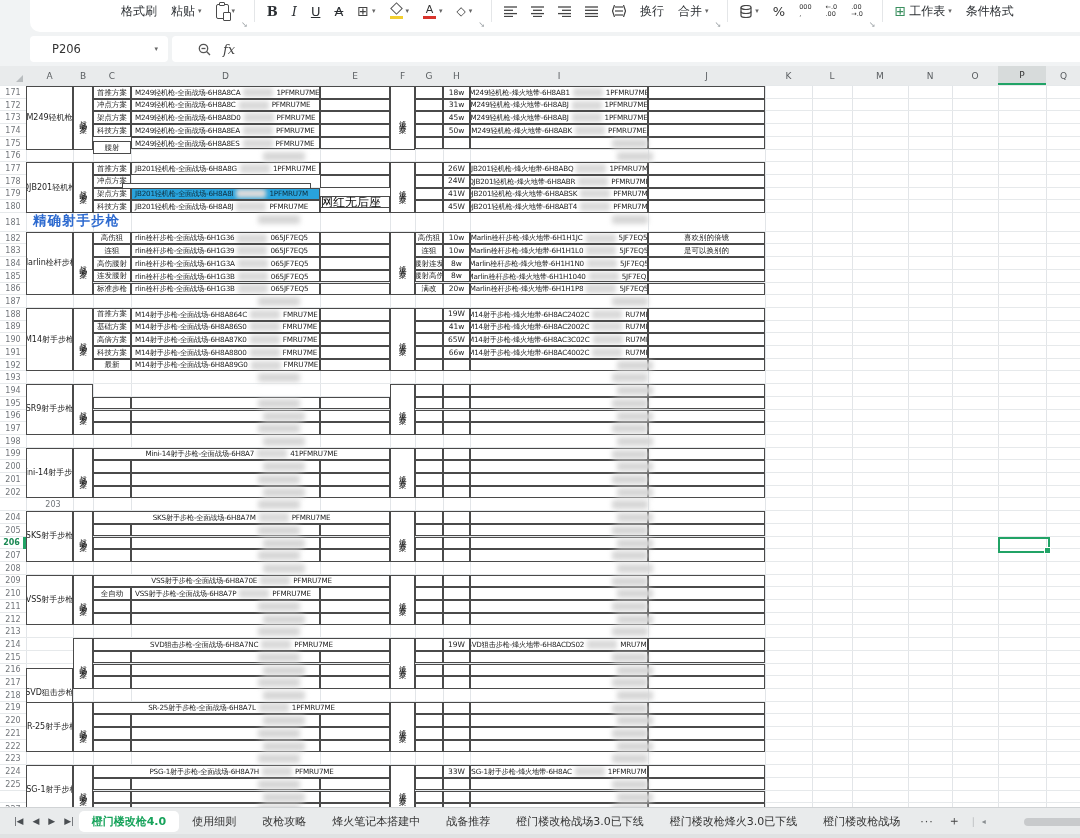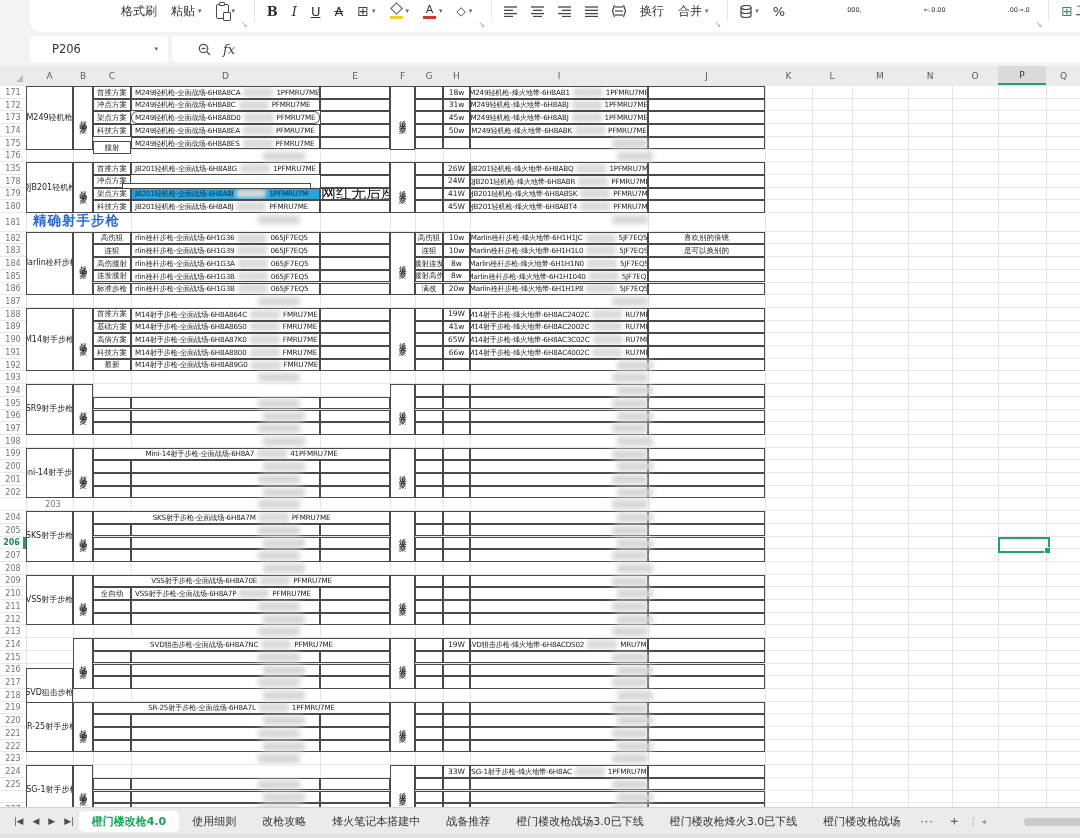--- a/index.html
+++ b/index.html
@@ -16,21 +16,21 @@
   .car{font-size:7px;color:#666;}
   .vsep{width:1px;height:22px;background:#e4e6e8;margin:0 5px;flex:none;}
   .corner{font-size:8px;color:#9aa0a4;align-self:flex-end;margin:0 1px 3px -1px;}
   .fc-wrap{display:inline-flex;flex-direction:column;align-items:center;line-height:1;font-size:11px;color:#333;}
   .bar{display:block;width:13px;height:3px;margin-top:1px;}
   .bucket{display:inline-flex;flex-direction:column;align-items:center;}
   .diamond{width:7px;height:7px;border:1.2px solid #555;transform:rotate(45deg);margin:1px 0 2px 0;}
   .clipboard-icon{width:11px;height:13px;border:1.2px solid #4a4a4a;border-radius:2px;position:relative;display:inline-block;background:#fff;}
   .clipboard-icon::before{content:'';position:absolute;top:-2.5px;left:2px;width:4px;height:2px;background:#fff;border:1.2px solid #4a4a4a;border-radius:1px;}
   .clipboard-icon::after{content:'';position:absolute;right:-3px;bottom:-3px;width:6px;height:7px;background:#fff;border:1.2px solid #4a4a4a;border-radius:1px;}
-  .stack{display:inline-flex;flex-direction:row;align-items:flex-end;font-size:6.5px;line-height:1.15;color:#333;letter-spacing:0;margin-left:48px;}
+  .stack{display:inline-flex;flex-direction:column;align-items:flex-start;font-size:6.5px;line-height:1.15;color:#333;letter-spacing:0;}
   .pct{font-size:13px;color:#333;}
   
   .formula-row{position:absolute;top:36px;left:0;right:0;height:28px;}
   .name-box{position:absolute;left:30px;top:0;width:138px;height:26px;background:#fff;border-radius:4px;display:flex;align-items:center;justify-content:space-between;padding:0 10px 0 22px;box-sizing:border-box;font-size:11.5px;color:#333;}
   .fx-card{position:absolute;left:172px;top:0;right:-6px;height:26px;background:#fff;border-radius:4px;display:flex;align-items:center;gap:12px;padding-left:26px;box-sizing:border-box;}
   .fx{font-style:italic;font-family:"DejaVu Serif","Liberation Serif",serif;font-size:13px;color:#444;}
   .formula-input{flex:1;height:100%;}
   
   #grid{position:absolute;top:66px;left:0;width:1080px;height:741px;background:#fff;overflow:hidden;}
   .hdrband{position:absolute;left:0;top:0;width:1080px;height:19px;background:#e9ebec;}
@@ -41,21 +41,21 @@
   .gutter-num.sel-row{border-right:3px solid #21a366;color:#1d8a55;font-weight:bold;}
   .gl-v{position:absolute;width:1px;background:#e2e5e8;top:19px;bottom:0;}
   .gl-h{position:absolute;height:1px;background:#e6e9eb;left:0;width:1080px;}
   .gl-hdr{position:absolute;height:1px;background:#c6cacc;left:0;width:1080px;top:19px;}
   .cell{position:absolute;box-sizing:border-box;background:#fff;border:1px solid #4a4a4a;overflow:hidden;white-space:nowrap;display:flex;align-items:center;justify-content:center;font-size:7.5px;color:#1d1d1d;line-height:1;z-index:1;}
   .code{justify-content:flex-start;padding-left:3px;font-size:7.2px;letter-spacing:-0.2px;}
   .codeC{justify-content:center;font-size:7.2px;letter-spacing:-0.2px;}
   .gunname{font-size:8px;}
   .vtext{writing-mode:vertical-rl;text-orientation:upright;letter-spacing:2px;font-size:7.5px;}
   .hl{background:#29a3dc;color:#0e2d3c;}
-  .onote{font-size:15px;color:#0a0a0a;justify-content:flex-start;padding-left:0;z-index:3;}
+  .onote{font-size:12px;color:#0a0a0a;justify-content:flex-start;padding-left:0;z-index:3;margin-top:8px;}
   .rblur{display:inline-block;width:30px;height:9px;background:#dadada;filter:blur(2px);border-radius:2px;margin:0 3px;flex:none;}
   .fblur{position:absolute;background:#d6d6d6;filter:blur(2.5px);border-radius:2px;z-index:2;}
   .section-title{position:absolute;font-size:13.5px;font-weight:bold;color:#2e6bd0;display:flex;align-items:center;white-space:nowrap;z-index:2;letter-spacing:1px;}
   .sel-cell{position:absolute;border:2px solid #21a366;z-index:4;}
   .sel-cell::after{content:'';position:absolute;right:-3px;bottom:-3px;width:5px;height:5px;background:#21a366;border:1px solid #fff;}
   
   .tabbar{position:absolute;top:807px;left:0;right:0;height:27px;background:#e9ebec;border-top:1px solid #d0d3d5;display:flex;align-items:center;padding-left:8px;box-sizing:border-box;font-size:11px;overflow:hidden;}
   .nav{color:#4a4e52;font-size:9px;padding:0 5px;letter-spacing:-1px;white-space:nowrap;}
   .tab{padding:0 13px;height:21px;display:flex;align-items:center;color:#333;white-space:nowrap;flex:none;}
   .tab.active{background:#fff;border-radius:5px;color:#17a35b;font-weight:bold;}
@@ -331,21 +331,21 @@
     <div class="gl-h" style="top: 698.1px;"></div>
     <div class="gl-h" style="top: 710.8px;"></div>
     <div class="gl-h" style="top: 723.5px;"></div>
     <div class="gl-h" style="top: 736.2px;"></div>
     <div class="gutter-num" style="left: 0px; top: 20px; width: 26px; height: 12.7px; position: absolute;">171</div>
     <div class="gutter-num" style="left: 0px; top: 32.7px; width: 26px; height: 12.7px; position: absolute;">172</div>
     <div class="gutter-num" style="left: 0px; top: 45.4px; width: 26px; height: 12.7px; position: absolute;">173</div>
     <div class="gutter-num" style="left: 0px; top: 58.1px; width: 26px; height: 12.7px; position: absolute;">174</div>
     <div class="gutter-num" style="left: 0px; top: 70.8px; width: 26px; height: 12.7px; position: absolute;">175</div>
     <div class="gutter-num" style="left: 0px; top: 83.5px; width: 26px; height: 12.7px; position: absolute;">176</div>
-    <div class="gutter-num" style="left: 0px; top: 96.2px; width: 26px; height: 12.7px; position: absolute;">135</div>
+    <div class="gutter-num" style="left: 0px; top: 96.2px; width: 26px; height: 12.7px; position: absolute;">177</div>
     <div class="gutter-num" style="left: 0px; top: 108.9px; width: 26px; height: 12.7px; position: absolute;">178</div>
     <div class="gutter-num" style="left: 0px; top: 121.6px; width: 26px; height: 12.7px; position: absolute;">179</div>
     <div class="gutter-num" style="left: 0px; top: 134.3px; width: 26px; height: 12.7px; position: absolute;">180</div>
     <div class="gutter-num" style="left: 0px; top: 147px; width: 26px; height: 18.7px; position: absolute;">181</div>
     <div class="gutter-num" style="left: 0px; top: 165.7px; width: 26px; height: 12.7px; position: absolute;">182</div>
     <div class="gutter-num" style="left: 0px; top: 178.4px; width: 26px; height: 12.7px; position: absolute;">183</div>
     <div class="gutter-num" style="left: 0px; top: 191.1px; width: 26px; height: 12.7px; position: absolute;">184</div>
     <div class="gutter-num" style="left: 0px; top: 203.8px; width: 26px; height: 12.7px; position: absolute;">185</div>
     <div class="gutter-num" style="left: 0px; top: 216.5px; width: 26px; height: 12.7px; position: absolute;">186</div>
     <div class="gutter-num" style="left: 0px; top: 229.2px; width: 26px; height: 12.7px; position: absolute;">187</div>
@@ -400,21 +400,21 @@
     <div class="cell codeC" style="left: 470px; top: 20px; width: 178px; height: 12.7px; position: absolute;">M249轻机枪-烽火地带-6H8AB1<span class="rblur"></span>1PFMRU7ME</div>
     <div class="cell" style="left: 648px; top: 20px; width: 117px; height: 12.7px; position: absolute;"></div>
     <div class="cell" style="left: 93px; top: 32.7px; width: 38px; height: 12.7px; position: absolute;">冲点方案</div>
     <div class="cell code" style="left: 131px; top: 32.7px; width: 189px; height: 12.7px; position: absolute;">M249轻机枪-全面战场-6H8A8C<span class="rblur"></span>PFMRU7ME</div>
     <div class="cell" style="left: 320px; top: 32.7px; width: 70px; height: 12.7px; position: absolute;"></div>
     <div class="cell" style="left: 415px; top: 32.7px; width: 28px; height: 12.7px; position: absolute;"></div>
     <div class="cell" style="left: 443px; top: 32.7px; width: 27px; height: 12.7px; position: absolute;">31w</div>
     <div class="cell codeC" style="left: 470px; top: 32.7px; width: 178px; height: 12.7px; position: absolute;">M249轻机枪-烽火地带-6H8ABJ<span class="rblur"></span>1PFMRU7ME</div>
     <div class="cell" style="left: 648px; top: 32.7px; width: 117px; height: 12.7px; position: absolute;"></div>
     <div class="cell" style="left: 93px; top: 45.4px; width: 38px; height: 12.7px; position: absolute;">架点方案</div>
-    <div class="cell code" style="left: 131px; top: 45.4px; width: 189px; height: 12.7px; position: absolute; border-radius: 6px;">M249轻机枪-全面战场-6H8A8D0<span class="rblur"></span>PFMRU7ME</div>
+    <div class="cell code" style="left: 131px; top: 45.4px; width: 189px; height: 12.7px; position: absolute;">M249轻机枪-全面战场-6H8A8D0<span class="rblur"></span>PFMRU7ME</div>
     <div class="cell" style="left: 320px; top: 45.4px; width: 70px; height: 12.7px; position: absolute;"></div>
     <div class="cell" style="left: 415px; top: 45.4px; width: 28px; height: 12.7px; position: absolute;"></div>
     <div class="cell" style="left: 443px; top: 45.4px; width: 27px; height: 12.7px; position: absolute;">45w</div>
     <div class="cell codeC" style="left: 470px; top: 45.4px; width: 178px; height: 12.7px; position: absolute;">M249轻机枪-烽火地带-6H8ABJ<span class="rblur"></span>1PFMRU7ME</div>
     <div class="cell" style="left: 648px; top: 45.4px; width: 117px; height: 12.7px; position: absolute;"></div>
     <div class="cell" style="left: 93px; top: 58.1px; width: 38px; height: 12.7px; position: absolute;">科技方案</div>
     <div class="cell code" style="left: 131px; top: 58.1px; width: 189px; height: 12.7px; position: absolute;">M249轻机枪-全面战场-6H8A8EA<span class="rblur"></span>PFMRU7ME</div>
     <div class="cell" style="left: 320px; top: 58.1px; width: 70px; height: 12.7px; position: absolute;"></div>
     <div class="cell" style="left: 415px; top: 58.1px; width: 28px; height: 12.7px; position: absolute;"></div>
     <div class="cell" style="left: 443px; top: 58.1px; width: 27px; height: 12.7px; position: absolute;">50w</div>
@@ -703,20 +703,21 @@
     <div class="cell" style="left: 93px; top: 673.7px; width: 38px; height: 12.7px; position: absolute;"></div>
     <div class="cell code" style="left: 131px; top: 673.7px; width: 189px; height: 12.7px; position: absolute;"></div>
     <div class="cell" style="left: 320px; top: 673.7px; width: 70px; height: 12.7px; position: absolute;"></div>
     <div class="cell" style="left: 415px; top: 673.7px; width: 28px; height: 12.7px; position: absolute;"></div>
     <div class="cell" style="left: 443px; top: 673.7px; width: 27px; height: 12.7px; position: absolute;"></div>
     <div class="cell codeC" style="left: 470px; top: 673.7px; width: 178px; height: 12.7px; position: absolute;"></div>
     <div class="cell" style="left: 648px; top: 673.7px; width: 117px; height: 12.7px; position: absolute;"></div>
     <div class="cell gunname" style="left: 26px; top: 699.1px; width: 47px; height: 50.8px; position: absolute;">PSG-1射手步枪</div>
     <div class="cell vtext" style="left: 73px; top: 699.1px; width: 20px; height: 50.8px; position: absolute;">战场方案</div>
     <div class="cell vtext" style="left: 390px; top: 699.1px; width: 25px; height: 50.8px; position: absolute;">烽火方案</div>
+    <div class="cell codeC" style="left: 93px; top: 699.1px; width: 297px; height: 12.7px; position: absolute;">PSG-1射手步枪-全面战场-6H8A7H<span class="rblur"></span>PFMRU7ME</div>
     <div class="cell" style="left: 415px; top: 699.1px; width: 28px; height: 12.7px; position: absolute;"></div>
     <div class="cell" style="left: 443px; top: 699.1px; width: 27px; height: 12.7px; position: absolute;">33W</div>
     <div class="cell codeC" style="left: 470px; top: 699.1px; width: 178px; height: 12.7px; position: absolute;">PSG-1射手步枪-烽火地带-6H8AC<span class="rblur"></span>1PFMRU7ME</div>
     <div class="cell" style="left: 648px; top: 699.1px; width: 117px; height: 12.7px; position: absolute;"></div>
     <div class="cell" style="left: 93px; top: 711.8px; width: 38px; height: 12.7px; position: absolute;"></div>
     <div class="cell code" style="left: 131px; top: 711.8px; width: 189px; height: 12.7px; position: absolute;"></div>
     <div class="cell" style="left: 320px; top: 711.8px; width: 70px; height: 12.7px; position: absolute;"></div>
     <div class="cell" style="left: 415px; top: 711.8px; width: 28px; height: 12.7px; position: absolute;"></div>
     <div class="cell" style="left: 443px; top: 711.8px; width: 27px; height: 12.7px; position: absolute;"></div>
     <div class="cell codeC" style="left: 470px; top: 711.8px; width: 178px; height: 12.7px; position: absolute;"></div>

